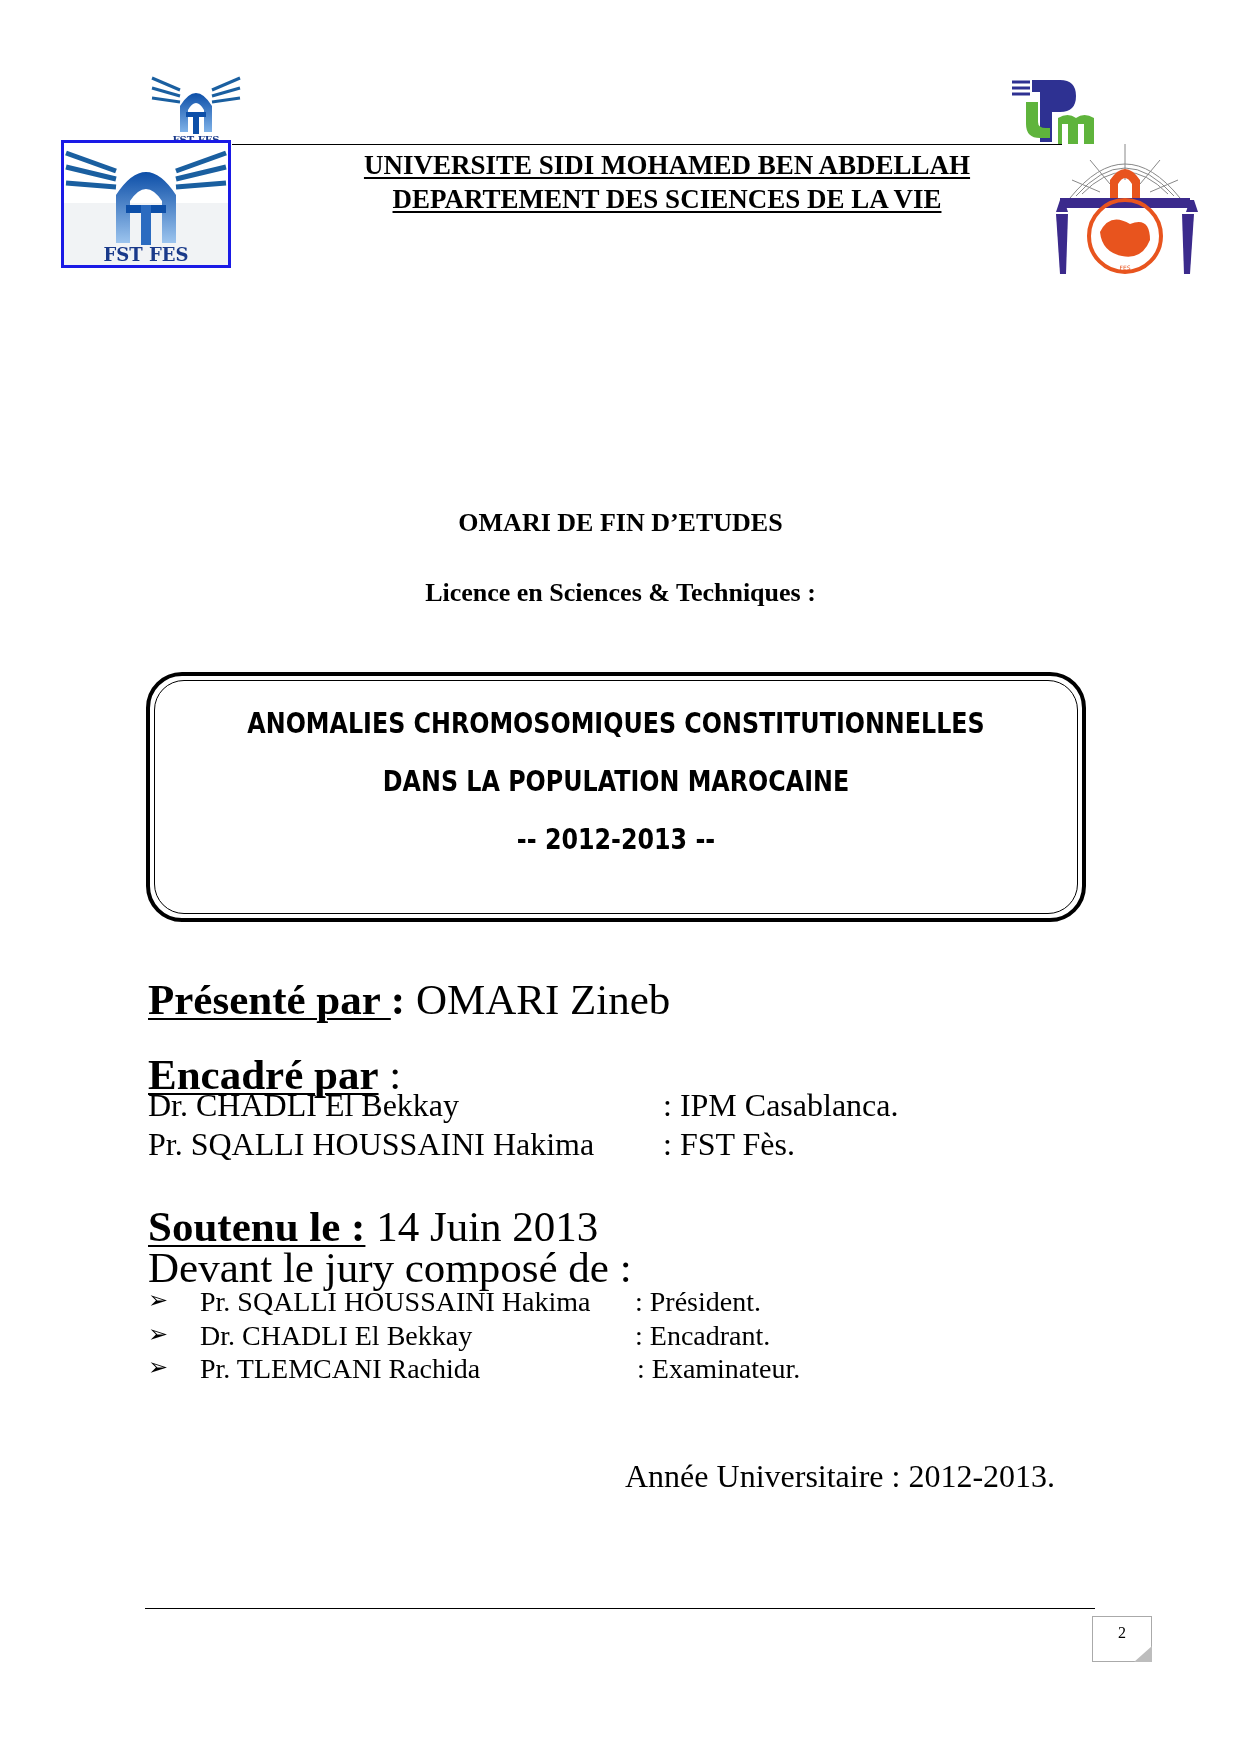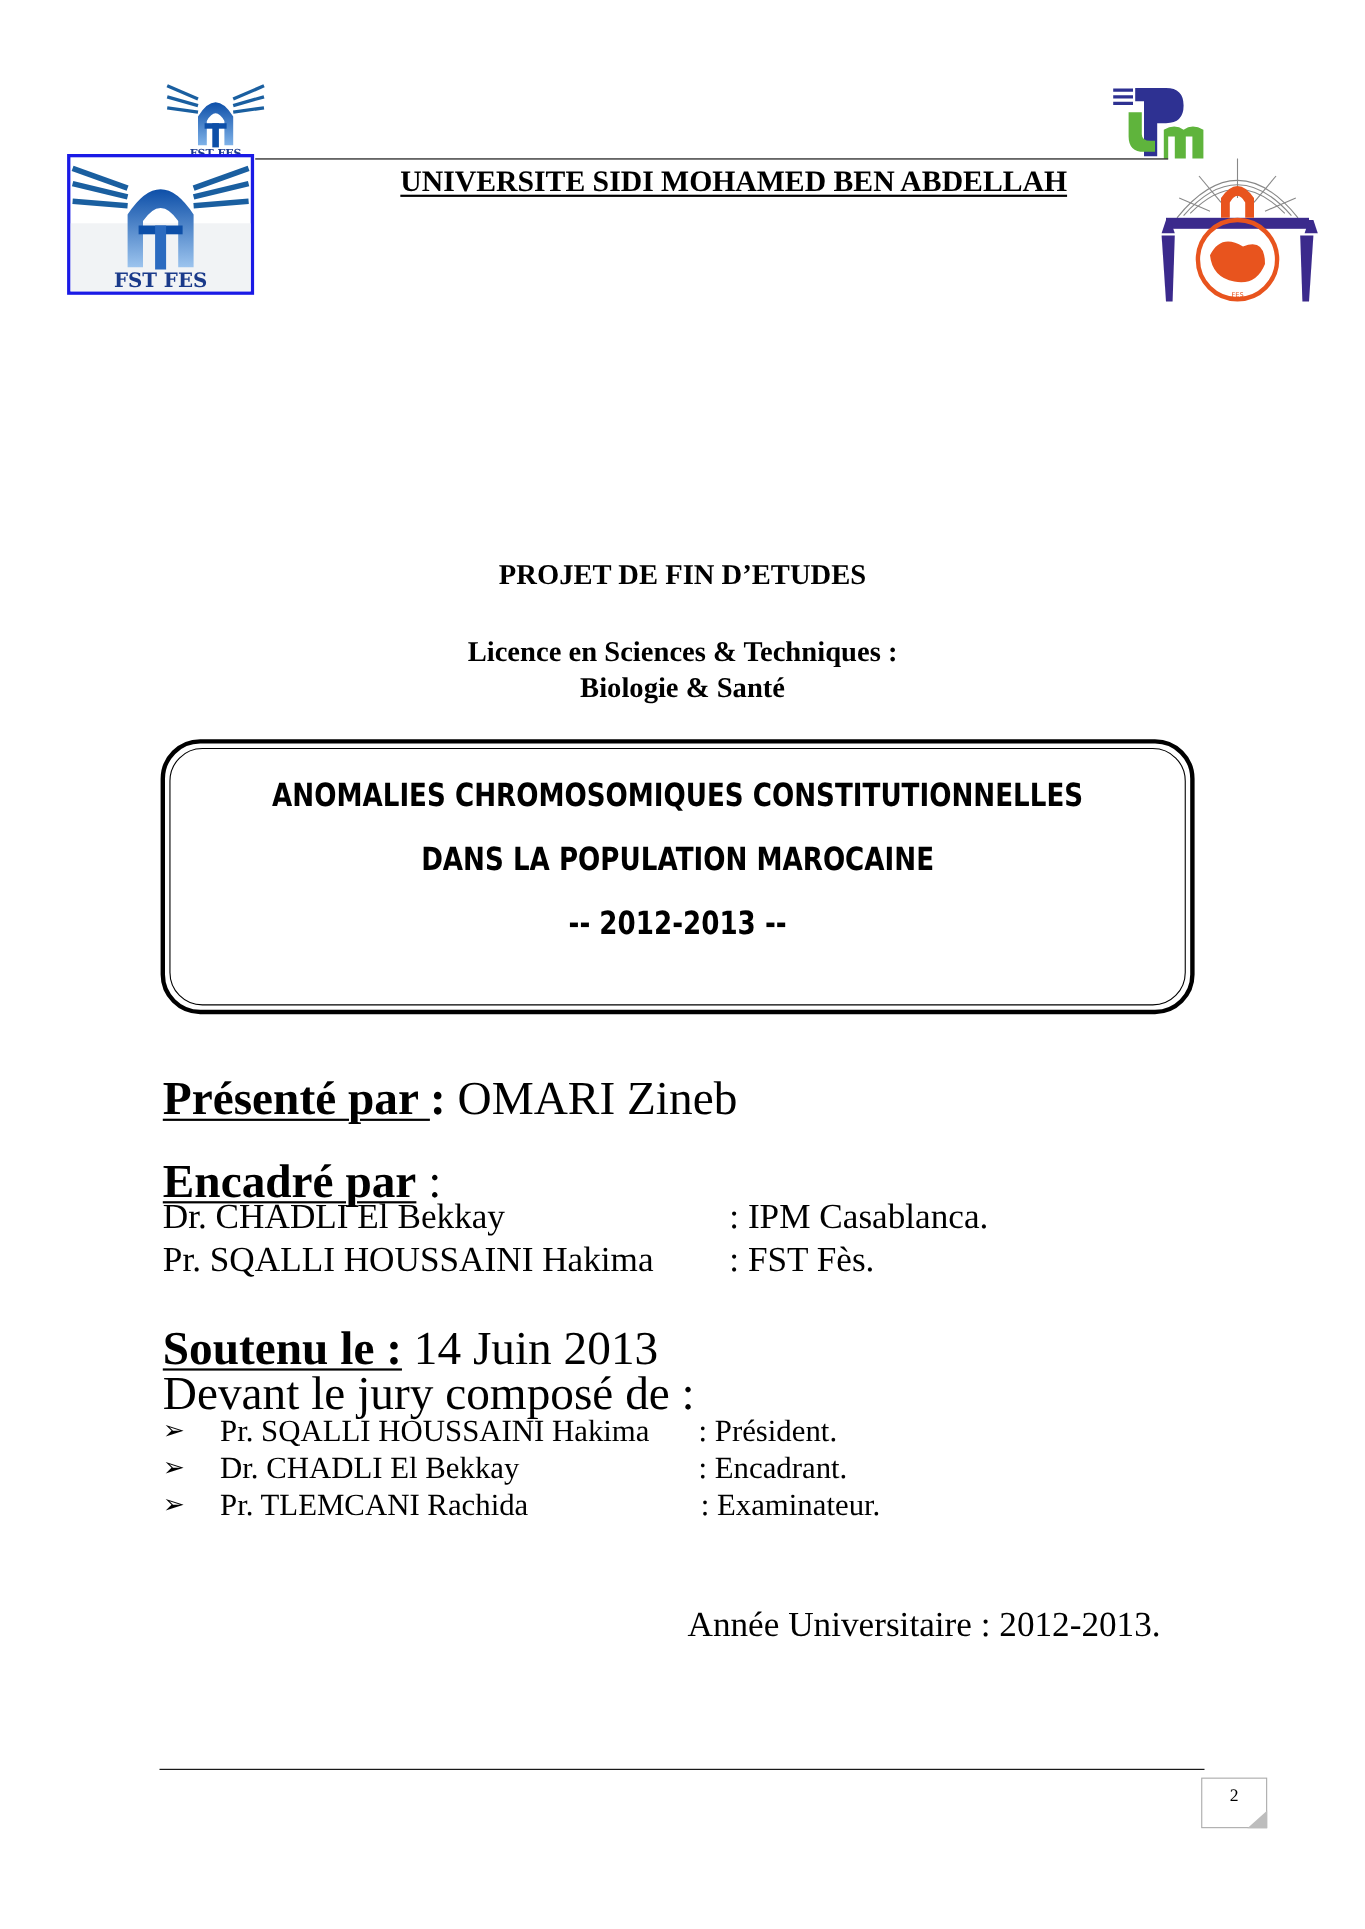--- a/index.html
+++ b/index.html
@@ -133,26 +133,26 @@
     <circle cx="75" cy="96" r="36" fill="none" stroke="#e8541e" stroke-width="4"></circle>
     <path d="M50 92 Q60 72 80 84 Q100 76 100 100 Q92 120 72 116 Q52 112 50 92 Z" fill="#e8541e"></path>
     <text x="75" y="130" text-anchor="middle" font-family="DejaVu Sans, sans-serif" font-size="6" fill="#e8541e">FES</text>
   </svg>
 </div>
 
 <div class="abs header-rule"></div>
 
 <div class="abs header-lines">
   <div>UNIVERSITE SIDI MOHAMED BEN ABDELLAH</div>
-</div>
-
-<div class="abs project">PROJET DE FIN D’ETUDES</div>
+  <div>DEPARTEMENT DES SCIENCES DE LA VIE</div>
+</div>
+
+<div class="abs project">OMARI DE FIN D’ETUDES</div>
 <div class="abs licence">
   <div>Licence en Sciences &amp; Techniques :</div>
-  <div>Biologie &amp; Santé</div>
 </div>
 
 <div class="abs title-box">
   <div class="title-box-inner"></div>
   <div class="title-line t1">ANOMALIES CHROMOSOMIQUES CONSTITUTIONNELLES</div>
   <div class="title-line t2">DANS LA POPULATION MAROCAINE</div>
   <div class="title-line t3">-- 2012-2013 --</div>
 </div>
 
 <div class="abs body-text presente">

